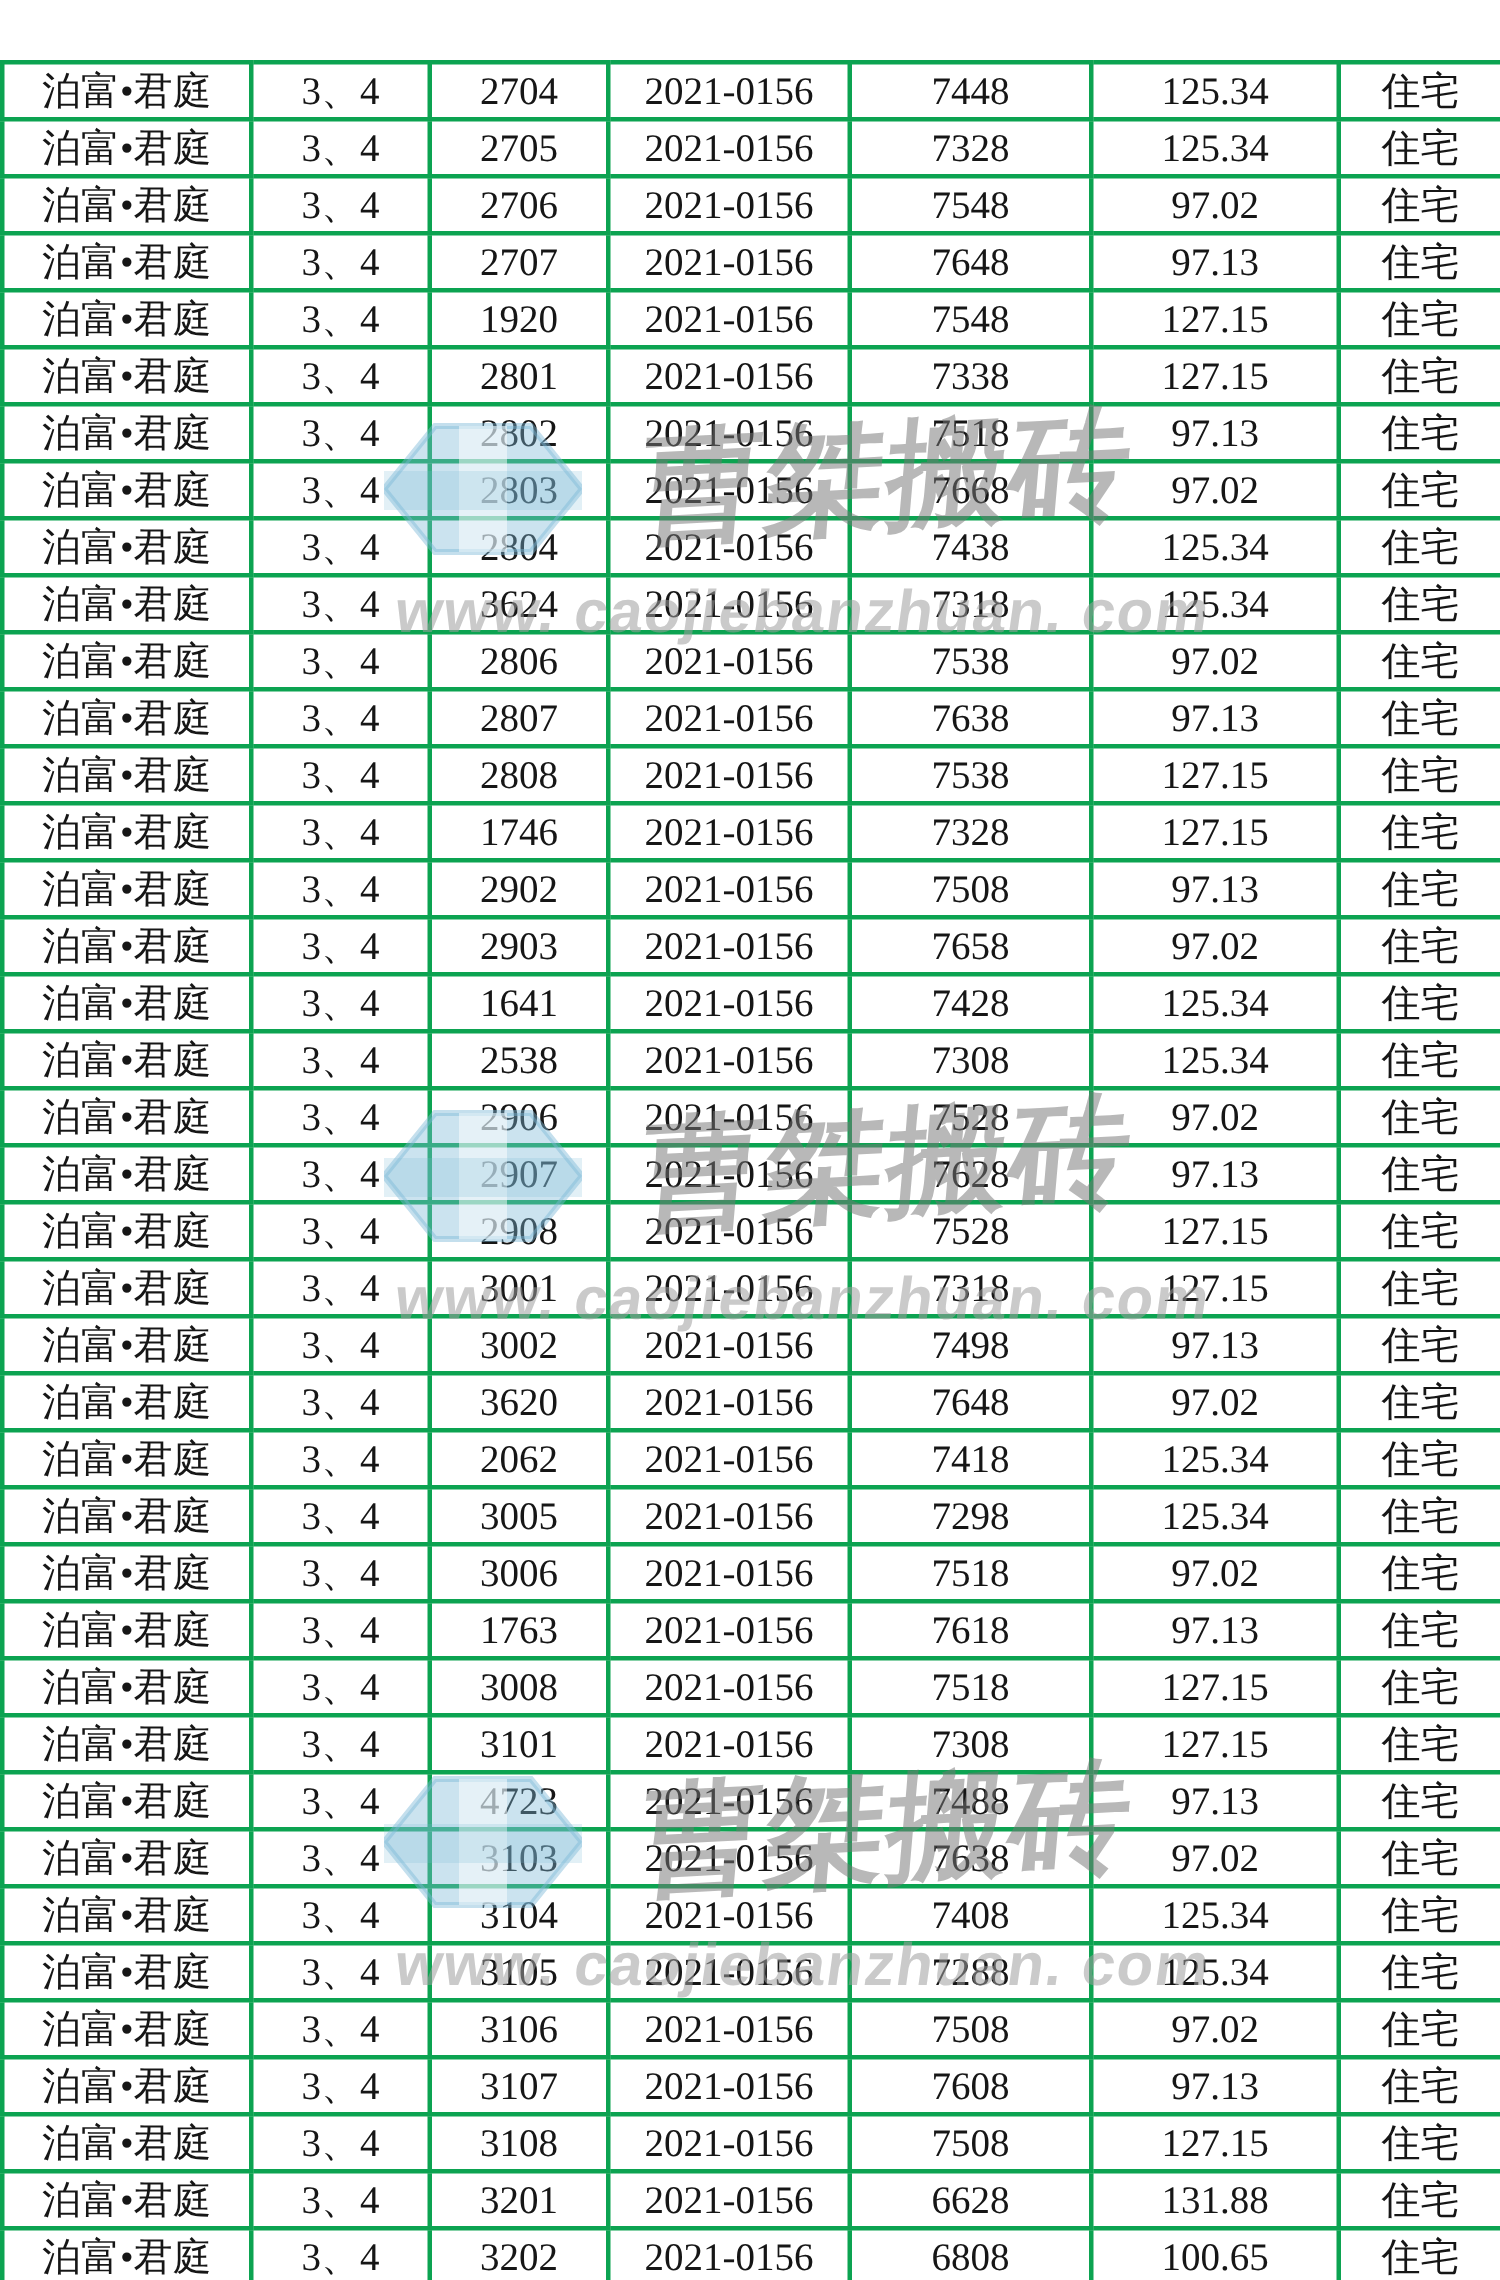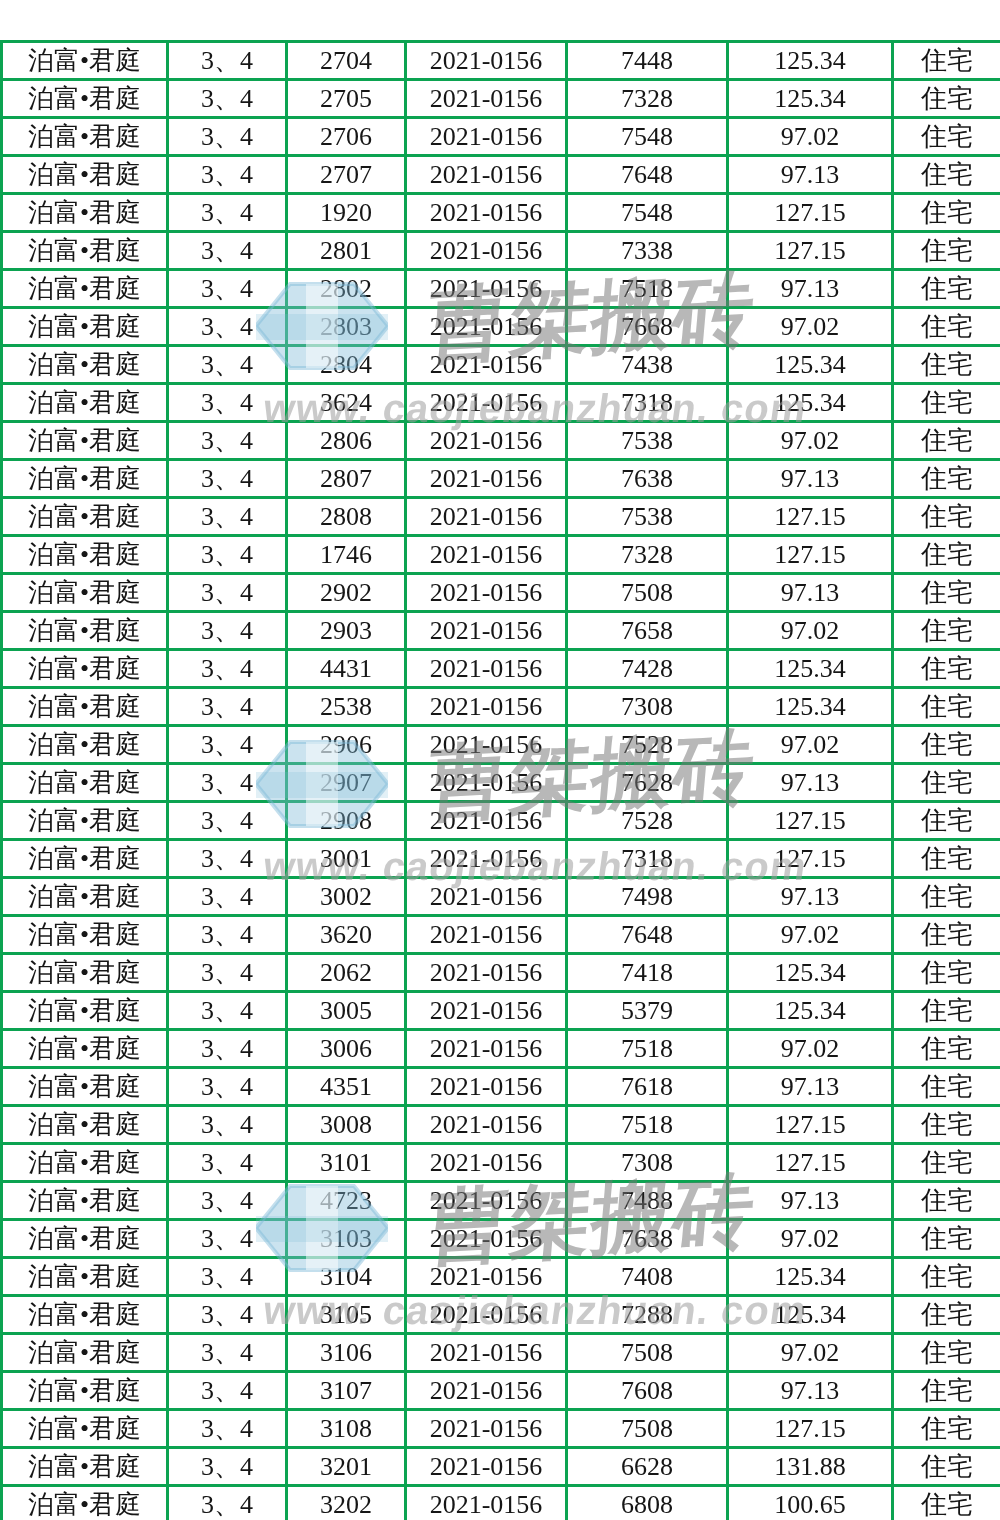--- a/index.html
+++ b/index.html
@@ -239,21 +239,21 @@
         <td>3、4</td>
         <td>2903</td>
         <td>2021-0156</td>
         <td>7658</td>
         <td>97.02</td>
         <td>住宅</td>
       </tr>
         <tr class="">
         <td>泊富•君庭</td>
         <td>3、4</td>
-        <td>4431</td>
+        <td>1641</td>
         <td>2021-0156</td>
         <td>7428</td>
         <td>125.34</td>
         <td>住宅</td>
       </tr>
         <tr class="">
         <td>泊富•君庭</td>
         <td>3、4</td>
         <td>2538</td>
         <td>2021-0156</td>
@@ -322,37 +322,37 @@
         <td>2021-0156</td>
         <td>7418</td>
         <td>125.34</td>
         <td>住宅</td>
       </tr>
         <tr class="">
         <td>泊富•君庭</td>
         <td>3、4</td>
         <td>3005</td>
         <td>2021-0156</td>
-        <td>5379</td>
+        <td>7298</td>
         <td>125.34</td>
         <td>住宅</td>
       </tr>
         <tr class="">
         <td>泊富•君庭</td>
         <td>3、4</td>
         <td>3006</td>
         <td>2021-0156</td>
         <td>7518</td>
         <td>97.02</td>
         <td>住宅</td>
       </tr>
         <tr class="">
         <td>泊富•君庭</td>
         <td>3、4</td>
-        <td>4351</td>
+        <td>1763</td>
         <td>2021-0156</td>
         <td>7618</td>
         <td>97.13</td>
         <td>住宅</td>
       </tr>
         <tr class="">
         <td>泊富•君庭</td>
         <td>3、4</td>
         <td>3008</td>
         <td>2021-0156</td>

